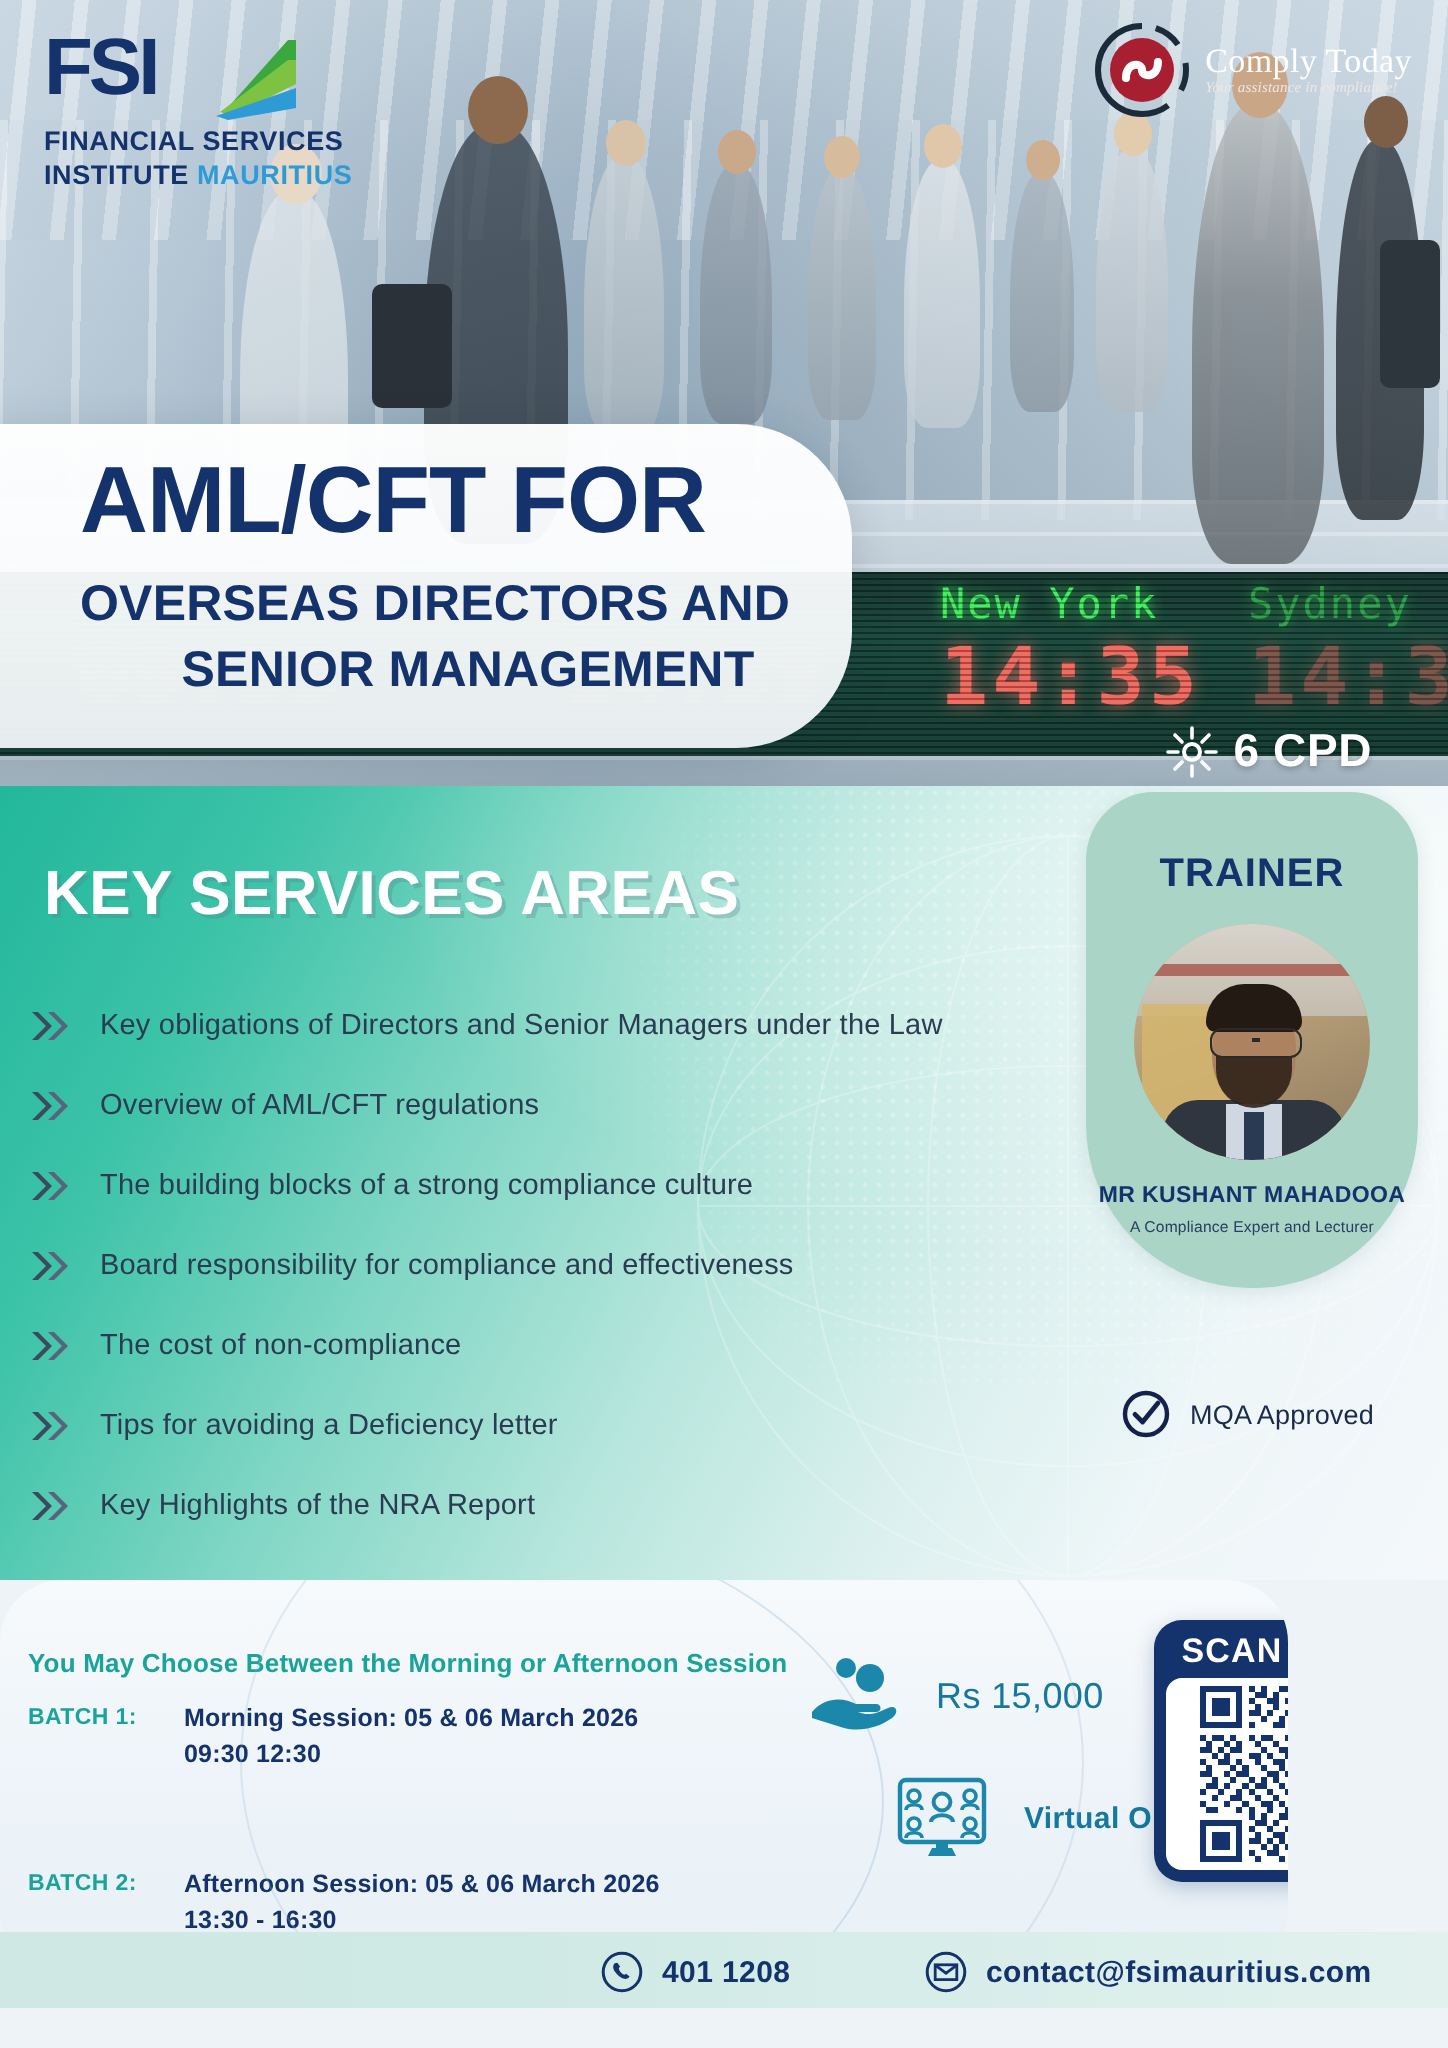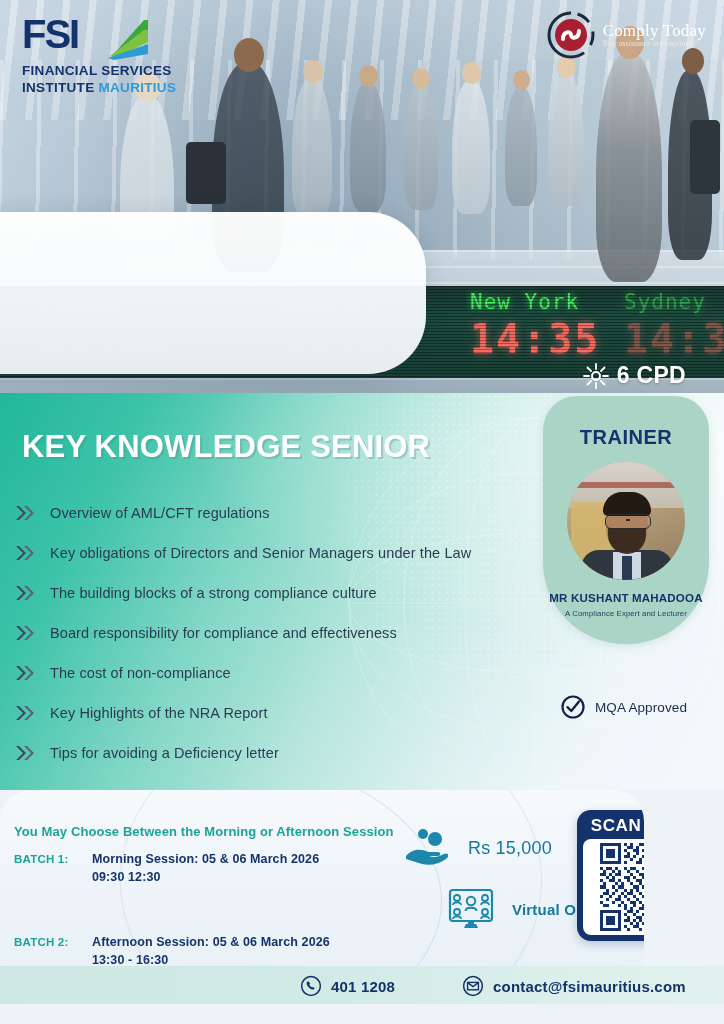--- a/index.html
+++ b/index.html
@@ -184,21 +184,24 @@
       <div class="bcity" style="left:624px;opacity:.55;">Sydney</div>
       <div class="btime" style="left:624px;opacity:.45;">14:35</div>
       <div class="bcity" style="left:40px;opacity:.22;">London</div>
       <div class="btime" style="left:40px;opacity:.22;">09:35</div>
       <div class="bcity" style="left:282px;opacity:.18;">Bangkok</div>
       <div class="btime" style="left:282px;opacity:.18;">14:35</div>
     </div>
 
     <div class="titlecard"></div>
     <div class="title-wrap">
+      <div class="t1">AML/CFT FOR</div>
       <div class="t2">
+        <div>OVERSEAS DIRECTORS AND</div>
+        <div style="text-align:center;padding-right:12px;">SENIOR MANAGEMENT</div>
       </div>
     </div>
 
     <div class="fsi-logo">
       <div style="position:relative;height:44px;">
         <span class="fsi-mark">FSI</span>
         <svg class="swoosh" viewBox="0 0 56 44">
           <path d="M8 40 L40 4 L44 4 L44 22 L14 42 Z" fill="#3aa83f"></path>
           <path d="M6 40 L40 14 L44 14 L44 26 L12 42 Z" fill="#7ec242"></path>
           <path d="M4 42 L44 28 L44 38 L10 44 Z" fill="#2e9bd6"></path>
@@ -249,36 +252,36 @@
         <ellipse cx="230" cy="200" rx="185" ry="70"></ellipse>
         <ellipse cx="230" cy="200" rx="185" ry="130"></ellipse>
         <ellipse cx="230" cy="200" rx="70" ry="185"></ellipse>
         <ellipse cx="230" cy="200" rx="130" ry="185"></ellipse>
         <line x1="45" y1="200" x2="415" y2="200"></line>
         <line x1="230" y1="15" x2="230" y2="385"></line>
       </g>
     </svg>
     <div class="dots"></div>
 
-    <div class="kka">KEY KNOWLEDGE SENIOR</div>
+    <div class="kka">KEY SERVICES AREAS</div>
 
     <div class="bullets">
       <div class="bullet">
         <svg class="chev" viewBox="0 0 22 20">
             <path d="M2 3 L9 10 L2 17 L5 17 L12 10 L5 3 Z" fill="#3c4a5e"></path>
             <path d="M10 3 L17 10 L10 17 L13 17 L20 10 L13 3 Z" fill="#56657c"></path>
           </svg>
-        <span class="bl-text">Overview of AML/CFT regulations</span>
+        <span class="bl-text">Key obligations of Directors and Senior Managers under the Law</span>
       </div>
       <div class="bullet">
         <svg class="chev" viewBox="0 0 22 20">
             <path d="M2 3 L9 10 L2 17 L5 17 L12 10 L5 3 Z" fill="#3c4a5e"></path>
             <path d="M10 3 L17 10 L10 17 L13 17 L20 10 L13 3 Z" fill="#56657c"></path>
           </svg>
-        <span class="bl-text">Key obligations of Directors and Senior Managers under the Law</span>
+        <span class="bl-text">Overview of AML/CFT regulations</span>
       </div>
       <div class="bullet">
         <svg class="chev" viewBox="0 0 22 20">
             <path d="M2 3 L9 10 L2 17 L5 17 L12 10 L5 3 Z" fill="#3c4a5e"></path>
             <path d="M10 3 L17 10 L10 17 L13 17 L20 10 L13 3 Z" fill="#56657c"></path>
           </svg>
         <span class="bl-text">The building blocks of a strong compliance culture</span>
       </div>
       <div class="bullet">
         <svg class="chev" viewBox="0 0 22 20">
@@ -292,28 +295,28 @@
             <path d="M2 3 L9 10 L2 17 L5 17 L12 10 L5 3 Z" fill="#3c4a5e"></path>
             <path d="M10 3 L17 10 L10 17 L13 17 L20 10 L13 3 Z" fill="#56657c"></path>
           </svg>
         <span class="bl-text">The cost of non-compliance</span>
       </div>
       <div class="bullet">
         <svg class="chev" viewBox="0 0 22 20">
             <path d="M2 3 L9 10 L2 17 L5 17 L12 10 L5 3 Z" fill="#3c4a5e"></path>
             <path d="M10 3 L17 10 L10 17 L13 17 L20 10 L13 3 Z" fill="#56657c"></path>
           </svg>
-        <span class="bl-text">Key Highlights of the NRA Report</span>
+        <span class="bl-text">Tips for avoiding a Deficiency letter</span>
       </div>
       <div class="bullet">
         <svg class="chev" viewBox="0 0 22 20">
             <path d="M2 3 L9 10 L2 17 L5 17 L12 10 L5 3 Z" fill="#3c4a5e"></path>
             <path d="M10 3 L17 10 L10 17 L13 17 L20 10 L13 3 Z" fill="#56657c"></path>
           </svg>
-        <span class="bl-text">Tips for avoiding a Deficiency letter</span>
+        <span class="bl-text">Key Highlights of the NRA Report</span>
       </div>
     </div>
   </div>
 
   <div class="trainer">
     <div class="tr-title">TRAINER</div>
     <div class="tr-photo">
       <div style="position:absolute;left:0;top:0;width:118px;height:46px;background:linear-gradient(180deg,#d8d4cc,#c4bcae);"></div>
       <div style="position:absolute;left:0;top:20px;width:118px;height:6px;background:#9c3b2e;opacity:.65;"></div>
       <div style="position:absolute;left:4px;top:40px;width:52px;height:70px;background:#d5b66f;opacity:.85;"></div>

